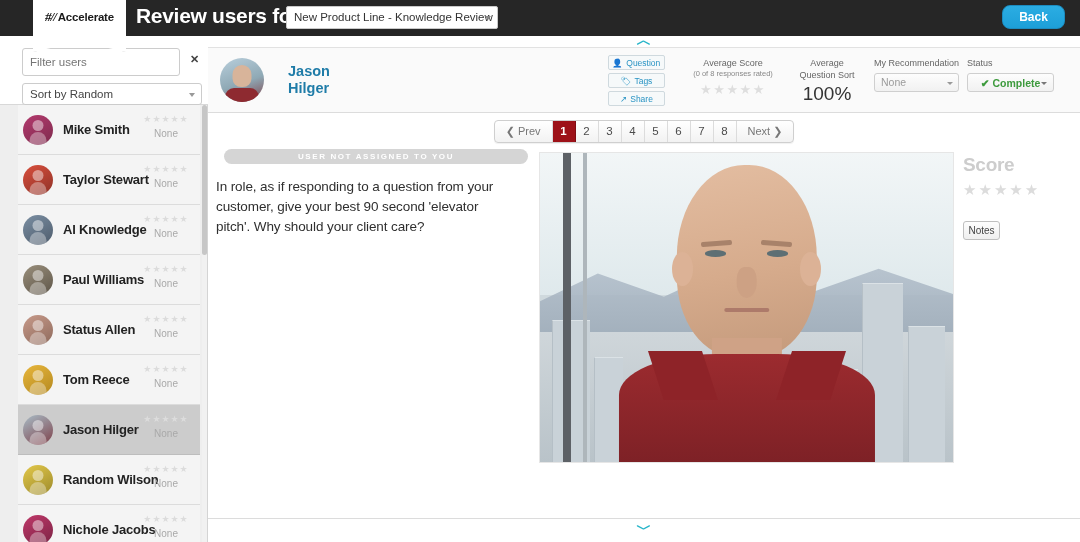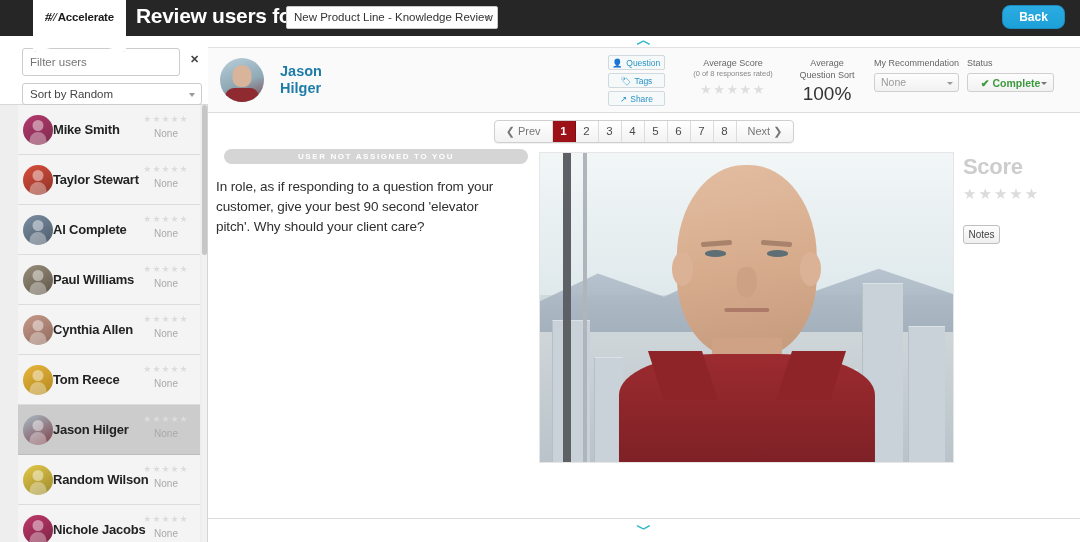--- a/index.html
+++ b/index.html
@@ -125,21 +125,21 @@
     transform: translateX(-50%);
     width: 17px; height: 15px; border-radius: 9px 9px 4px 4px;
     background: rgba(255,255,255,.35);
   }
   .avatar .head {
     position: absolute; left: 50%; top: 5px; transform: translateX(-50%);
     width: 11px; height: 11px; border-radius: 50%;
     background: rgba(255,255,255,.45);
   }
   .user-name {
-    font-size: 13px; color: #222; font-weight: 600;
+    margin-left: 10px; font-size: 13px; color: #222; font-weight: 600;
     letter-spacing: -.2px;
   }
   .user-rating {
     position: absolute; right: 4px; top: 9px;
     text-align: center; width: 60px;
   }
   .stars-sm { font-size: 9px; color: #dcdcdc; letter-spacing: 1px; line-height: 10px; }
   .none-label { font-size: 10px; color: #a9a9a9; margin-top: 4px; }
   .sb-scrollbar {
     position: absolute; right: 0px; top: 69px;
@@ -183,21 +183,21 @@
     position: absolute; left: 50%; top: 7px; transform: translateX(-50%);
     width: 19px; height: 22px; border-radius: 10px 10px 9px 9px;
     background: #d8b49a;
   }
   .uh-avatar .body {
     position: absolute; left: 50%; bottom: 0; transform: translateX(-50%);
     width: 34px; height: 14px; border-radius: 9px 9px 0 0;
     background: #8e2a30;
   }
   .uh-name {
-    margin-left: 16px; font-size: 14.5px; font-weight: bold;
+    margin-left: 24px; font-size: 14.5px; font-weight: bold;
     color: #1f7ca8; line-height: 17px;
   }
 
   .action-btns {
     position: absolute; left: 400px; top: 7px;
     display: flex; flex-direction: column; gap: 3px;
   }
   .act-btn {
     width: 57px; height: 15px;
     border: 1px solid #cfd9de; border-radius: 2px;
@@ -369,21 +369,21 @@
   .media .neck {
     position: absolute; left: 50%; transform: translateX(-50%);
     bottom: 28%; width: 17%; height: 12%;
     background: #cfa286;
   }
 
   .score-panel {
     position: absolute; left: 755px; top: 5px; width: 115px;
   }
   .score-title {
-    font-size: 22px; color: #cdcdcd; font-weight: bold; letter-spacing: -.3px;
+    font-size: 19px; color: #cdcdcd; font-weight: bold; letter-spacing: -.3px;
   }
   .stars-lg { font-size: 15px; color: #dcdcdc; letter-spacing: 2px; margin-top: 5px; }
   .notes-btn {
     margin-top: 22px; width: 37px; height: 19px;
     border: 1px solid #bfbfbf; border-radius: 3px;
     background: linear-gradient(#fdfdfd,#efefef);
     font-size: 10px; color: #444;
     display: flex; align-items: center; justify-content: center;
     cursor: pointer;
   }
@@ -447,21 +447,21 @@
         <div class="user-rating">
           <div class="stars-sm">★★★★★</div>
           <div class="none-label">None</div>
         </div>
       </div>
       <div class="user-row">
         <div class="avatar" style="background:linear-gradient(150deg,#7b8fa3,#4d5b6b)">
           <div class="head"></div>
           <div class="face"></div>
         </div>
-        <div class="user-name">Al Complete</div>
+        <div class="user-name">Al Knowledge</div>
         <div class="user-rating">
           <div class="stars-sm">★★★★★</div>
           <div class="none-label">None</div>
         </div>
       </div>
       <div class="user-row">
         <div class="avatar" style="background:linear-gradient(150deg,#9a8f7c,#5d5548)">
           <div class="head"></div>
           <div class="face"></div>
         </div>
@@ -469,21 +469,21 @@
         <div class="user-rating">
           <div class="stars-sm">★★★★★</div>
           <div class="none-label">None</div>
         </div>
       </div>
       <div class="user-row">
         <div class="avatar" style="background:linear-gradient(150deg,#c79a8a,#8e6a5c)">
           <div class="head"></div>
           <div class="face"></div>
         </div>
-        <div class="user-name">Cynthia Allen</div>
+        <div class="user-name">Status Allen</div>
         <div class="user-rating">
           <div class="stars-sm">★★★★★</div>
           <div class="none-label">None</div>
         </div>
       </div>
       <div class="user-row">
         <div class="avatar" style="background:linear-gradient(150deg,#e8b63c,#b3881f)">
           <div class="head"></div>
           <div class="face"></div>
         </div>

